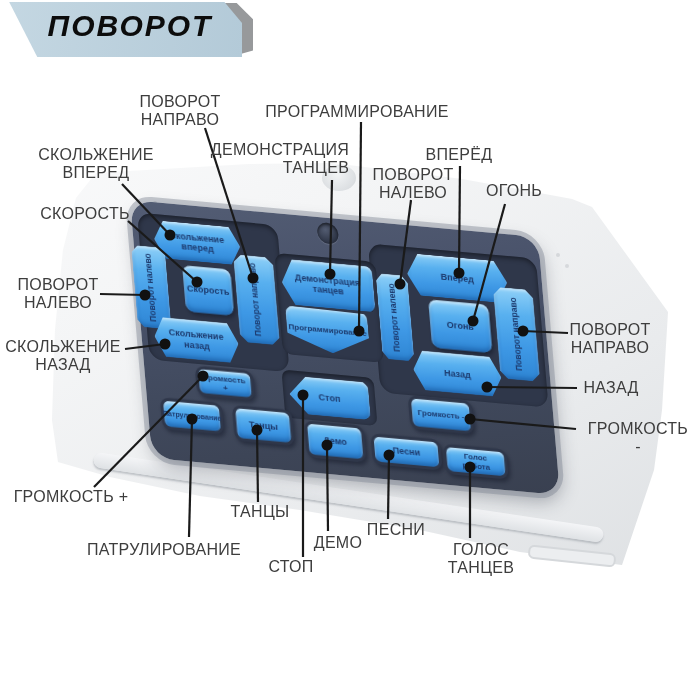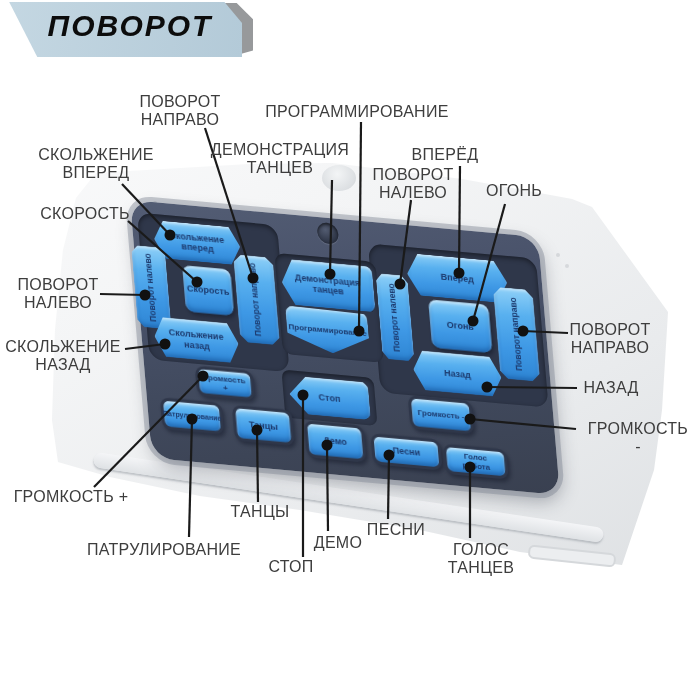--- a/index.html
+++ b/index.html
@@ -217,23 +217,23 @@
     <circle cx="303" cy="395" r="5.5"></circle>
     <circle cx="327" cy="445" r="5.5"></circle>
     <circle cx="389" cy="455" r="5.5"></circle>
     <circle cx="470" cy="467" r="5.5"></circle>
   </g>
 </svg>
 
 <div class="callout" style="left:180px;top:93px;">ПОВОРОТ
 НАПРАВО</div>
 <div class="callout" style="left:357px;top:103px;">ПРОГРАММИРОВАНИЕ</div>
-<div class="callout" style="left:280px;top:141px;">ДЕМОНСТРАЦИЯ
+<div class="callout" style="left:280px;top:141px;text-align:right;">ДЕМОНСТРАЦИЯ
 ТАНЦЕВ</div>
-<div class="callout" style="left:445px;top:146px;">ВПЕРЁД</div>
+<div class="callout" style="left:459px;top:146px;">ВПЕРЁД</div>
 <div class="callout" style="left:413px;top:166px;">ПОВОРОТ
 НАЛЕВО</div>
 <div class="callout" style="left:514px;top:182px;">ОГОНЬ</div>
 <div class="callout" style="left:96px;top:146px;">СКОЛЬЖЕНИЕ
 ВПЕРЕД</div>
 <div class="callout" style="left:85px;top:205px;">СКОРОСТЬ</div>
 <div class="callout" style="left:58px;top:276px;">ПОВОРОТ
 НАЛЕВО</div>
 <div class="callout" style="left:63px;top:338px;">СКОЛЬЖЕНИЕ
 НАЗАД</div>

